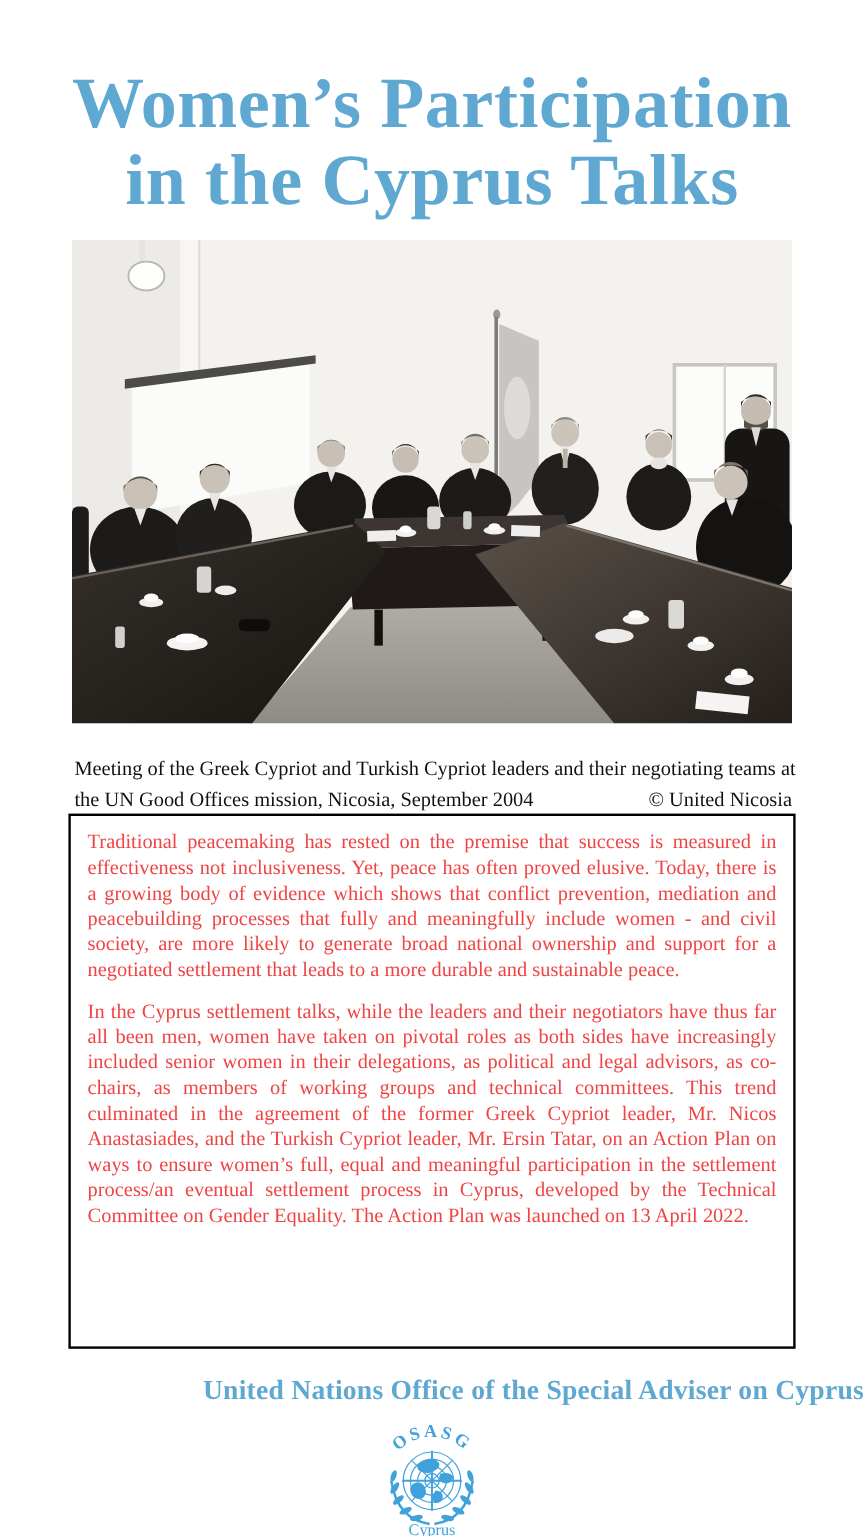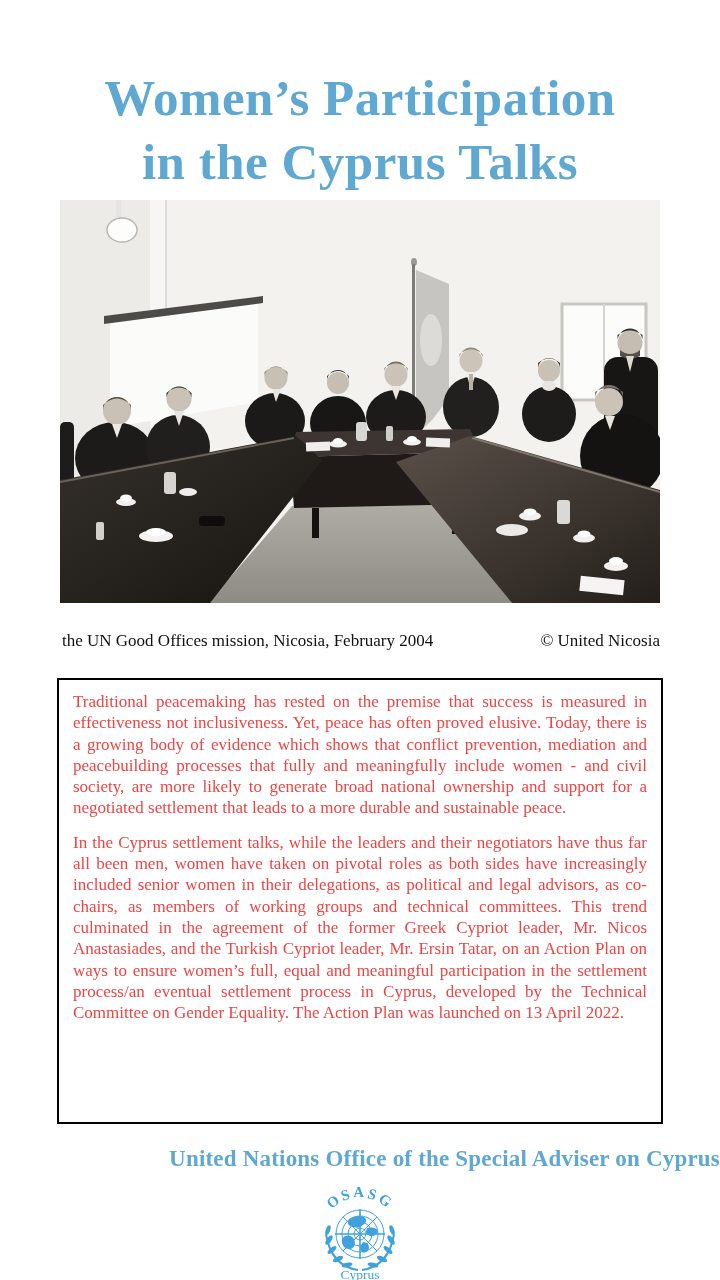--- a/index.html
+++ b/index.html
@@ -2,23 +2,23 @@
 <html><head>
 <meta charset="utf-8">
 <style>
   html,body { margin:0; padding:0; background:#ffffff; }
   .page {
     position:relative; width:720px; height:1280px; margin:0 auto;
     background:#ffffff; overflow:hidden;
     font-family:"Liberation Serif", serif; color:#151515;
   }
   .title {
-    position:absolute; top:50px; left:0; right:0; margin:16px;
+    position:absolute; top:50px; left:0; right:0; margin:4px;
     text-align:center; font-weight:bold; color:#5FA8D1;
-    font-size:51px; line-height:64px; letter-spacing:0.5px;
+    font-size:60px; line-height:64px; letter-spacing:0.5px;
   }
   .photo-wrap { position:absolute; left:60px; top:200px; width:600px; height:403px; }
   .photo-wrap svg { display:block; width:100%; height:100%; }
   .caption {
     position:absolute; left:62px; width:598px; top:628px;
     font-size:17px; line-height:26px; color:#111;
   }
   .cap-line1 { white-space:nowrap; }
   .cap-line2 { display:flex; justify-content:space-between; }
   .textbox {
@@ -189,22 +189,23 @@
         <ellipse cx="524" cy="334" rx="6.5" ry="3.5" fill="#fcfcfb"></ellipse>
         <ellipse cx="556" cy="366" rx="12" ry="5" fill="#f2f1ef"></ellipse>
         <ellipse cx="556" cy="361" rx="7" ry="4" fill="#ffffff"></ellipse>
         <rect x="520" y="378" width="44" height="15" fill="#f5f4f2" transform="rotate(6 542 385)"></rect>
         <ellipse cx="452" cy="330" rx="16" ry="6" fill="#eceae8"></ellipse>
       </g>
     </svg>
   </div>
 
   <div class="caption">
+    <div class="cap-line1">Meeting of the Greek Cypriot and Turkish Cypriot leaders and their negotiating teams at</div>
     <div class="cap-line2">
-      <span>the UN Good Offices mission, Nicosia, February 2004</span>
+      <span>the UN Good Offices mission, Nicosia, September 2004</span>
       <span>© United Nicosia</span>
     </div>
   </div>
 
   <div class="textbox">
     <p>Traditional peacemaking has rested on the premise that success is measured in effectiveness not inclusiveness. Yet, peace has often proved elusive. Today, there is a growing body of evidence which shows that conflict prevention, mediation and peacebuilding processes that fully and meaningfully include women - and civil society, are more likely to generate broad national ownership and support for a negotiated settlement that leads to a more durable and sustainable peace.</p>
     <p>In the Cyprus settlement talks, while the leaders and their negotiators have thus far all been men, women have taken on pivotal roles as both sides have increasingly included senior women in their delegations, as political and legal advisors, as co-chairs, as members of working groups and technical committees. This trend culminated in the agreement of the former Greek Cypriot leader, Mr. Nicos Anastasiades, and the Turkish Cypriot leader, Mr. Ersin Tatar, on an Action Plan on ways to ensure women’s full, equal and meaningful participation in the settlement process/an eventual settlement process in Cyprus, developed by the Technical Committee on Gender Equality. The Action Plan was launched on 13 April 2022.</p>
   </div>
 
   <div class="footer-org">United Nations Office of the Special Adviser on Cyprus</div>

